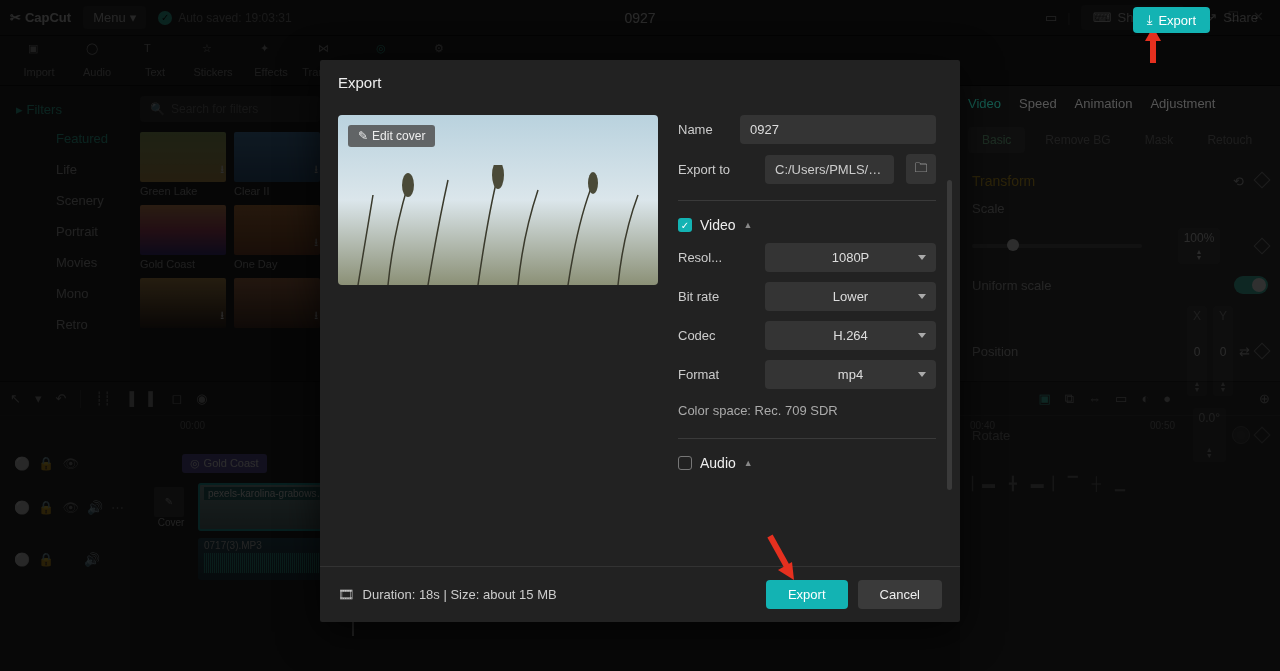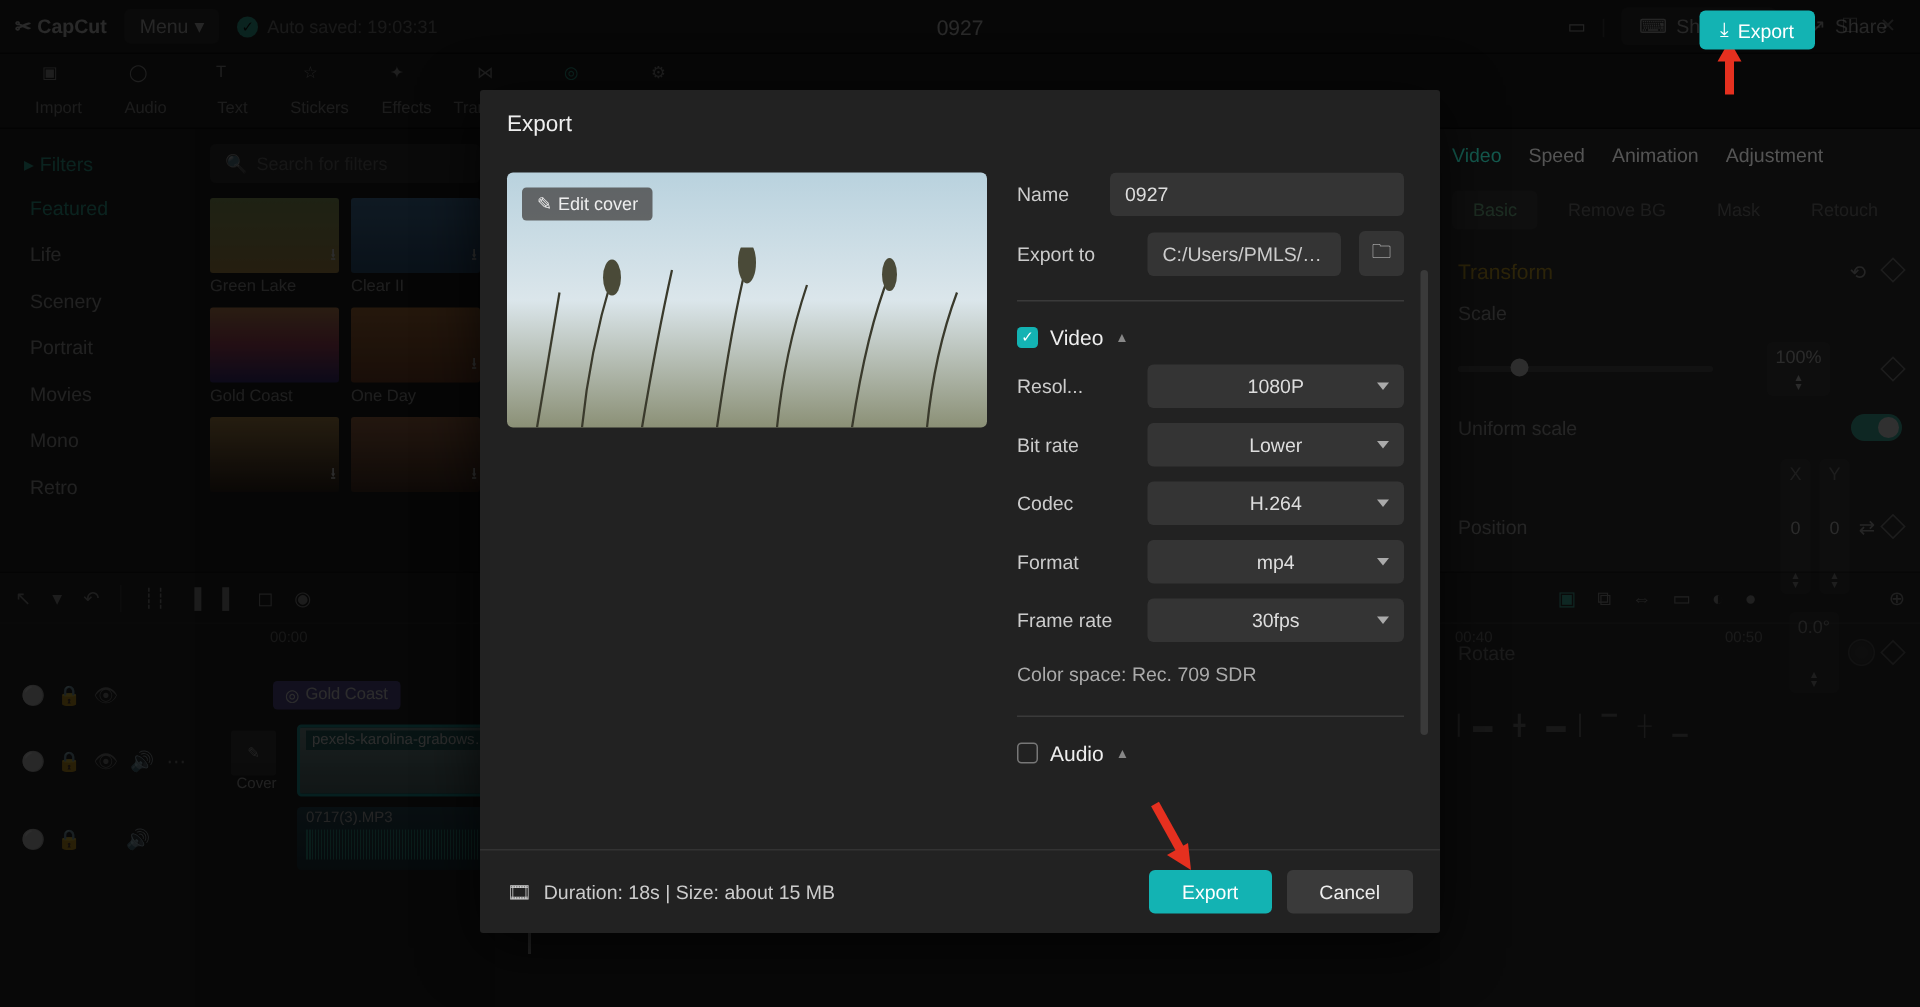--- a/index.html
+++ b/index.html
@@ -20,21 +20,21 @@
 
 
 .media-toolbar { height: 50px; background: #1b1b1b; display: flex; align-items: flex-start; padding: 4px 10px 0; gap: 0; border-bottom: 1px solid #000; }
 .media-tab { width: 58px; display: flex; flex-direction: column; align-items: center; gap: 2px; font-size: 11px; color: #999; padding-top: 2px; }
 .media-tab svg, .media-tab .ic { width: 22px; height: 22px; color: #aaa; }
 
 
 .main { display: flex; height: calc(671px - 36px - 50px); }
 .sidebar { width: 130px; background: #1b1b1b; padding: 10px 0; }
 .sidebar .filters-hdr { color: #2dcab0; padding: 6px 16px; font-size: 13px; display: flex; align-items: center; gap: 4px; }
-.sidebar .sb-item { padding: 8px 20px; color: #bbb; font-size: 13px; cursor: pointer; }
+.sidebar .sb-item { padding: 8px 20px; color: #bbb; font-size: 13px; cursor: pointer; margin-left: 36px; }
 .sidebar .sb-item.active { color: #2dcab0; }
 
 .library { width: 200px; background: #151515; padding: 10px; }
 .search-filters { background: #2a2a2a; border-radius: 4px; padding: 6px 10px; display: flex; align-items: center; gap: 6px; color: #777; font-size: 12px; margin-bottom: 10px; }
 .thumb-grid { display: grid; grid-template-columns: 1fr 1fr; gap: 8px; }
 .thumb-cell { }
 .thumb { width: 100%; height: 50px; border-radius: 2px; position: relative; }
 .thumb .dl { position: absolute; right: 2px; bottom: 2px; color: #fff; font-size: 11px; }
 .thumb-label { color: #aaa; font-size: 11px; margin-top: 3px; }
 
@@ -426,24 +426,20 @@
         <div class="dropdown">Lower</div>
       </div>
       <div class="form-row">
         <span class="form-label">Codec</span>
         <div class="dropdown">H.264</div>
       </div>
       <div class="form-row">
         <span class="form-label">Format</span>
         <div class="dropdown">mp4</div>
       </div>
-      <div class="form-row">
-        <span class="form-label">Frame rate</span>
-        <div class="dropdown">30fps</div>
-      </div>
       <div class="color-space">Color space: Rec. 709 SDR</div>
       <div class="hr"></div>
       <div class="section-hdr">
         <span class="chk empty"></span>
         <span>Audio</span>
         <span style="font-size:9px;color:#888">▲</span>
       </div>
     </div>
     <div class="scroll-ind"></div>
   </div>

